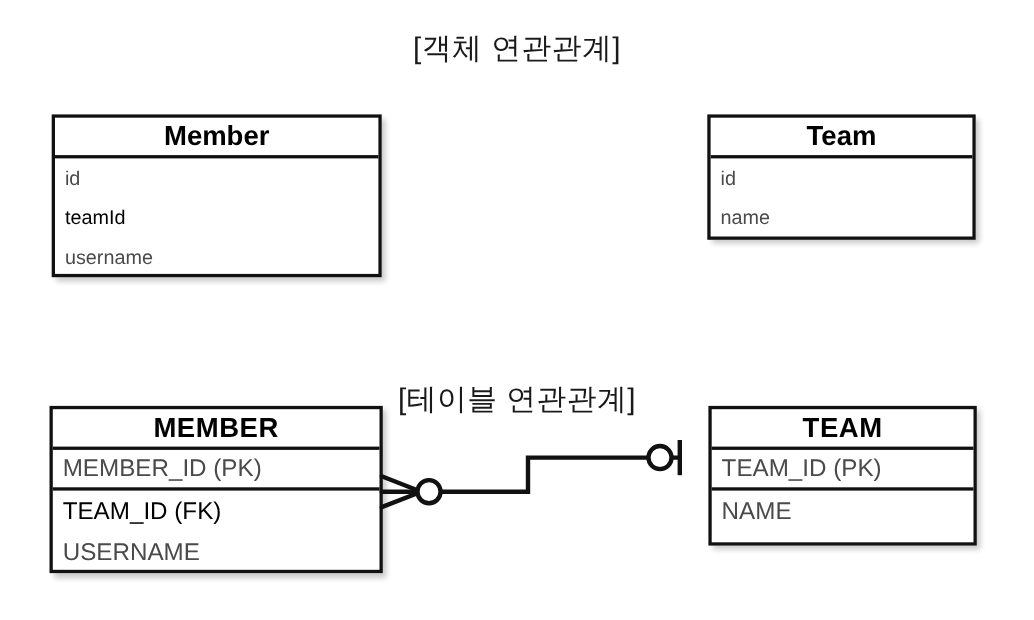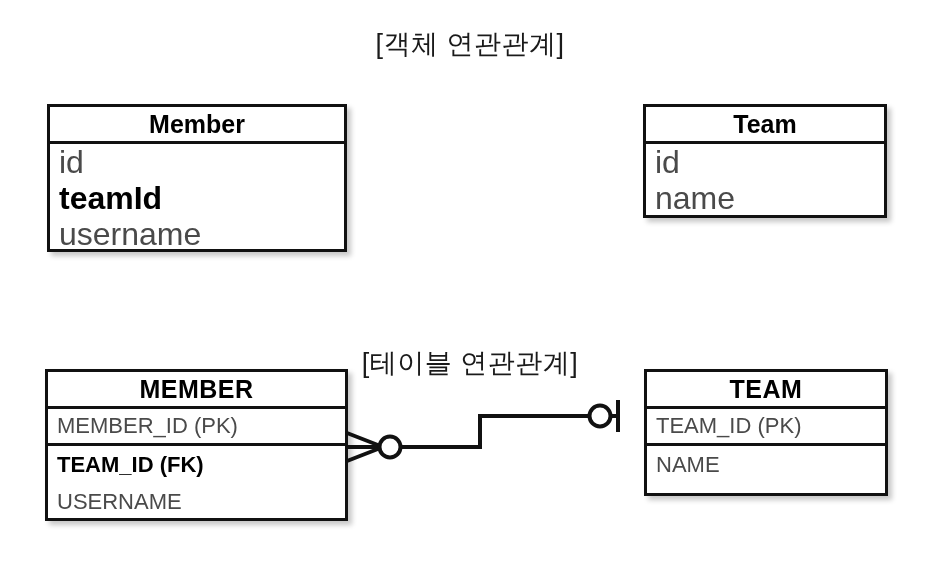--- a/index.html
+++ b/index.html
@@ -56,31 +56,31 @@
   }
   .attr {
     box-sizing: border-box;
     color: #4a4a4a;
     white-space: nowrap;
     display: flex;
     align-items: center;
     padding-left: 9px;
   }
   .attr.bold {
-    font-weight: bold;
+    font-weight: normal;
     color: #000000;
     text-align: center;
   }
   .attr.ruled {
     border-bottom: 3px solid #111111;
   }
 
   
   .obj .entity-header { height: 37px; font-size: 25px; }
-  .obj .attr { height: 36px; font-size: 32px; }
+  .obj .attr { height: 36px; font-size: 18px; }
 
   
   .tbl .entity-header { height: 37px; font-size: 25px; letter-spacing: 0.5px; }
   .tbl .attr { height: 37px; font-size: 22px; }
 
   
   #box-member { left: 47px;  top: 92px;  width: 300px; height: 148px; }
   #box-team   { left: 643px; top: 92px;  width: 244px; height: 114px; }
   #box-member-table { left: 45px;  top: 357px; width: 303px; height: 152px; }
   #box-team-table   { left: 644px; top: 357px; width: 244px; height: 127px; }

